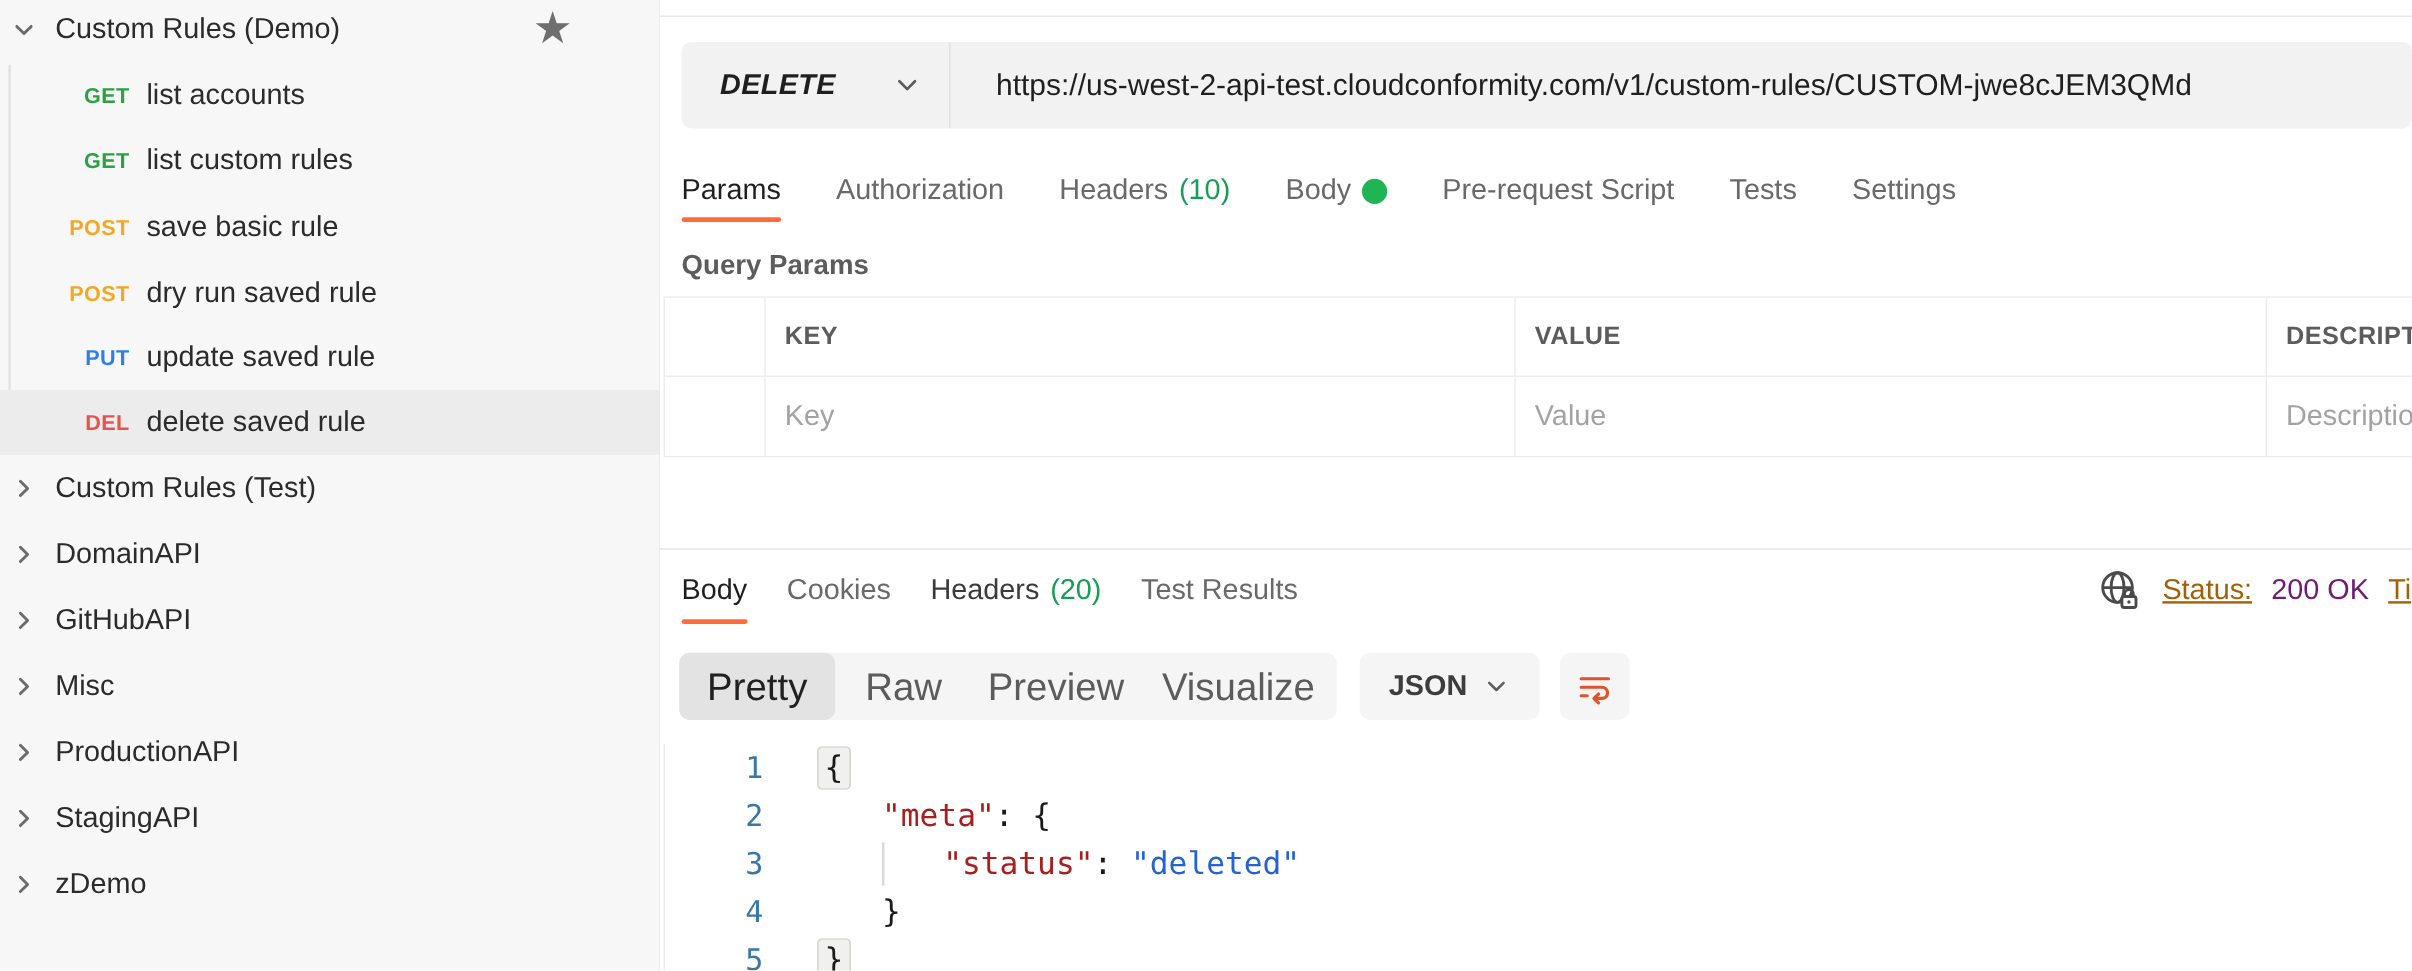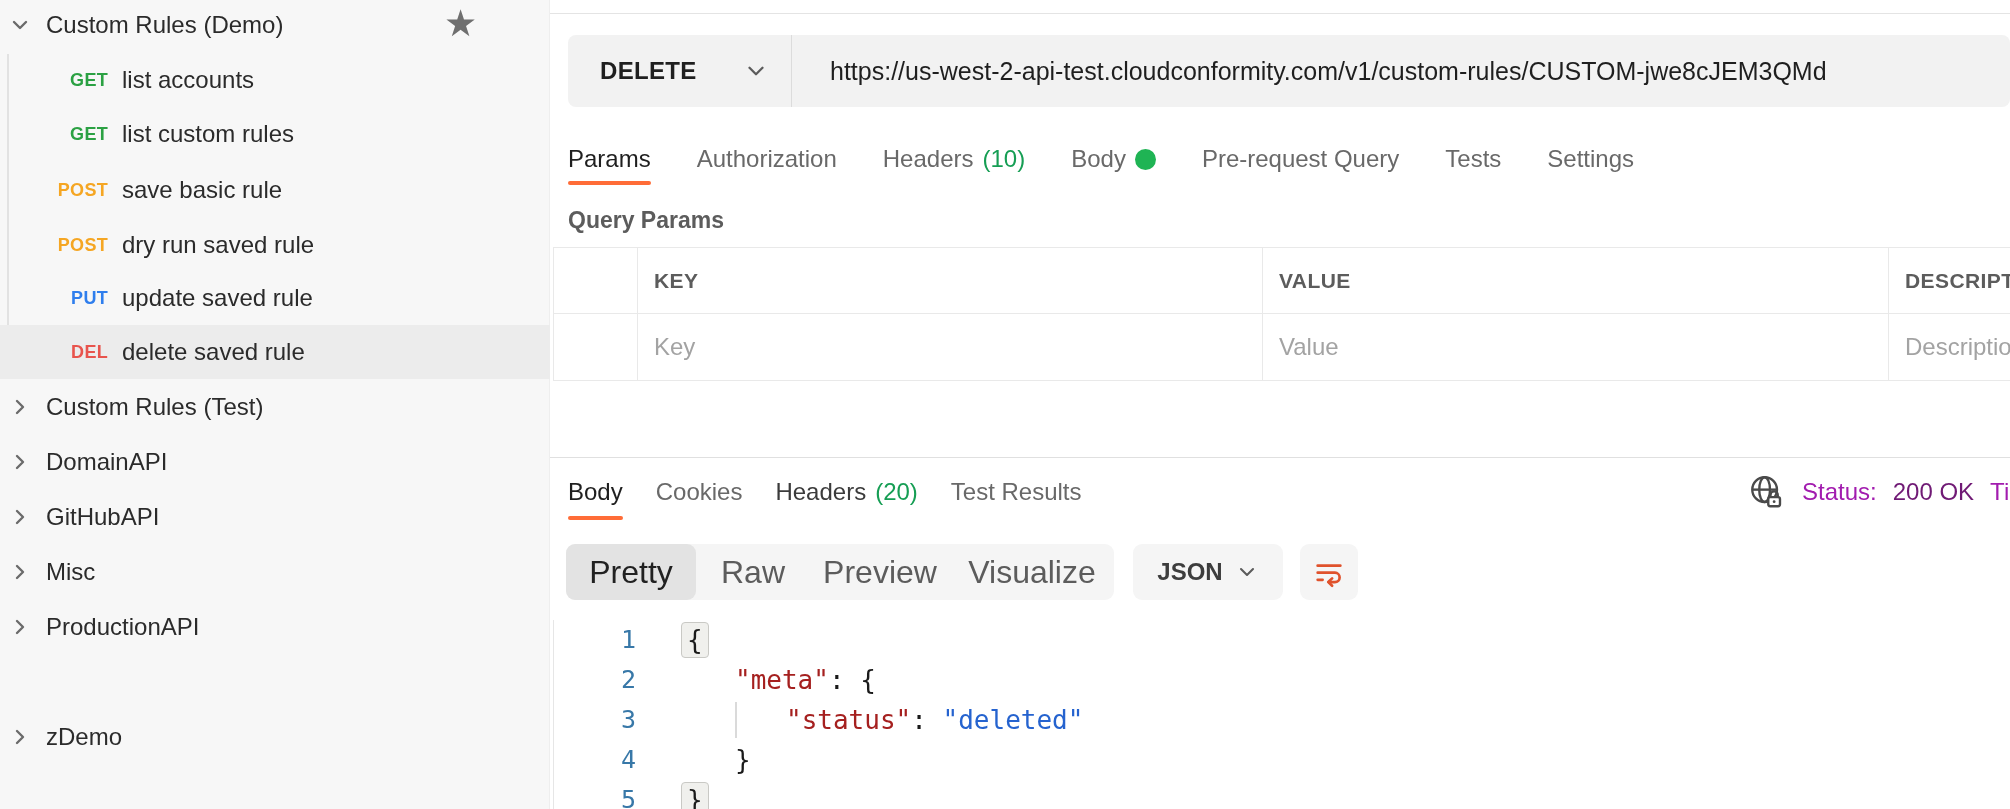--- a/index.html
+++ b/index.html
@@ -24,21 +24,21 @@
   .m-put  { color:#2F7EED; }
   .m-del  { color:#E8544D; }
   .star { position:absolute; left:444px; top:-1px; font-size:37px; color:#6f6f6f; line-height:54px; }
   
   .main { position:absolute; left:550px; top:0; width:1460px; height:809px; background:#fff; }
   .topline { position:absolute; left:0; top:13px; width:1460px; height:1px; background:#e4e4e4; }
   
   .urlbar { position:absolute; left:18px; top:35px; width:1442px; height:72px;
     background:#f2f2f2; border-radius:8px; display:flex; align-items:center; }
   .method-select { width:224px; height:100%; display:flex; align-items:center;
-    border-right:1px solid #dcdcdc; position:relative; cursor:pointer; }
+    border-right:1px solid #dcdcdc; position:relative; cursor:pointer;font-style:italic; }
   .method-select .mtext { margin-left:32px; font-size:24px; font-weight:700; letter-spacing:.3px; color:#1f1f1f; }
   .method-select .chev { position:absolute; right:22px; display:flex; }
   .url-text { margin-left:38px; font-size:25px; color:#1f1f1f; white-space:nowrap; overflow:hidden; }
   
   .req-tabs { position:absolute; left:18px; top:133px; height:52px; display:flex; gap:46px; }
   .tab { position:relative; height:100%; display:flex; align-items:center; gap:9px;
     font-size:24px; color:#696969; white-space:nowrap; cursor:pointer;text-align:center; }
   .tab.active { color:#1f1f1f; }
   .tab.active::after { content:""; position:absolute; left:0; right:0; bottom:0;
     height:4px; border-radius:2px; background:#FF6C37; }
@@ -60,21 +60,21 @@
   .prow.body { height:67px; }
   .hdr .pcell { font-size:21px; font-weight:700; letter-spacing:.4px; color:#5c5c5c; }
   .ph { font-size:24px; color:#a3a3a3; white-space:nowrap; }
   
   .resp-divider { position:absolute; left:0; top:457px; width:1460px; height:1px; background:#e0e0e0; }
   .resp-tabs { position:absolute; left:18px; top:464px; height:56px; display:flex; gap:33px; }
   .resp-tabs .tab { font-size:24px; }
   .resp-tabs .tab.dark { color:#3b3b3b; }
   .resp-meta { position:absolute; left:1198px; top:464px; height:56px; display:flex; align-items:center; gap:16px; }
   .resp-meta .icn { display:flex; }
-  .status-label, .time-label { font-size:24px; color:#a21caf; white-space:nowrap; }
+  .status-label, .time-label { font-size:24px; color:#a16207; white-space:nowrap;text-decoration:underline; }
   .status-value { font-size:24px; color:#701a75; white-space:nowrap; }
   
   .view-bar { position:absolute; left:16px; top:544px; height:56px; display:flex; }
   .seg-control { display:flex; width:548px; height:56px; background:#f5f5f5; border-radius:9px; }
   .seg { display:flex; align-items:center; justify-content:center; font-size:32px; color:#5c5c5c; cursor:pointer;text-align:right; }
   .seg.active { background:#e3e3e3; border-radius:9px; color:#212121; }
   .s0 { width:130px; } .s1 { width:114px; } .s2 { width:140px; } .s3 { width:164px; }
   .json-dd { margin-left:19px; width:150px; height:56px; background:#f5f5f5; border-radius:9px;
     display:flex; align-items:center; justify-content:center; gap:12px;
     font-size:24px; font-weight:700; color:#3d3d3d; cursor:pointer; }
@@ -173,20 +173,28 @@
       <span class="coll-label">Misc</span>
     </div>
     <div class="side-row" style="top:600px;">
       <span class="chev">
         <svg width="24" height="24" viewBox="0 0 16 16">
             <path d="M6 4l4 4-4 4" stroke="#6b6b6b" stroke-width="1.6" fill="none" stroke-linecap="round" stroke-linejoin="round"></path>
           </svg>
       </span>
       <span class="coll-label">ProductionAPI</span>
     </div>
+    <div class="side-row" style="top:655px;">
+      <span class="chev">
+        <svg width="24" height="24" viewBox="0 0 16 16">
+            <path d="M6 4l4 4-4 4" stroke="#6b6b6b" stroke-width="1.6" fill="none" stroke-linecap="round" stroke-linejoin="round"></path>
+          </svg>
+      </span>
+      <span class="coll-label">StagingAPI</span>
+    </div>
     <div class="side-row" style="top:710px;">
       <span class="chev">
         <svg width="24" height="24" viewBox="0 0 16 16">
             <path d="M6 4l4 4-4 4" stroke="#6b6b6b" stroke-width="1.6" fill="none" stroke-linecap="round" stroke-linejoin="round"></path>
           </svg>
       </span>
       <span class="coll-label">zDemo</span>
     </div>
   </div>
 
@@ -214,21 +222,21 @@
       </div>
       <div class="tab">
         <span>Headers</span>
         <span class="count">(10)</span>
       </div>
       <div class="tab">
         <span>Body</span>
         <span class="dot"></span>
       </div>
       <div class="tab">
-        <span>Pre-request Query</span>
+        <span>Pre-request Script</span>
       </div>
       <div class="tab">
         <span>Tests</span>
       </div>
       <div class="tab">
         <span>Settings</span>
       </div>
     </div>
 
     <div class="section-label">Query Params</div>

